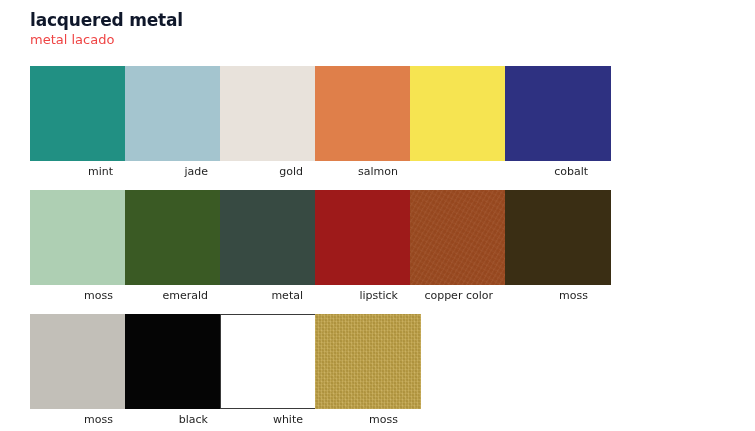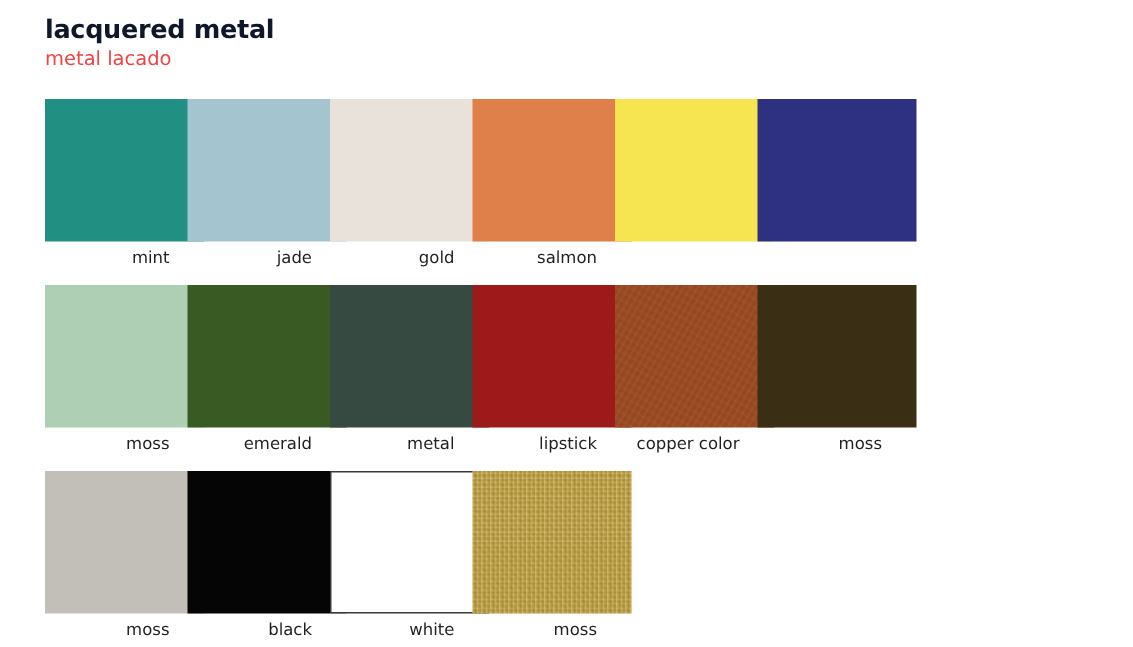--- a/index.html
+++ b/index.html
@@ -123,20 +123,21 @@
       </div>
       <div class="cell">
         <span class="swatch" style="background-color: rgb(223, 127, 74);"></span>
         <span class="label">salmon</span>
       </div>
       <div class="cell">
         <span class="swatch" style="background-color: rgb(246, 228, 81);"></span>
       </div>
       <div class="cell">
         <span class="swatch" style="background-color: rgb(46, 49, 129);"></span>
+        <span class="label">cobalt</span>
       </div>
     </div>
 
     <div class="row">
       <div class="cell">
         <span class="swatch" style="background-color: rgb(174, 207, 179);"></span>
         <span class="label">moss</span>
       </div>
       <div class="cell">
         <span class="swatch" style="background-color: rgb(58, 90, 36);"></span>

